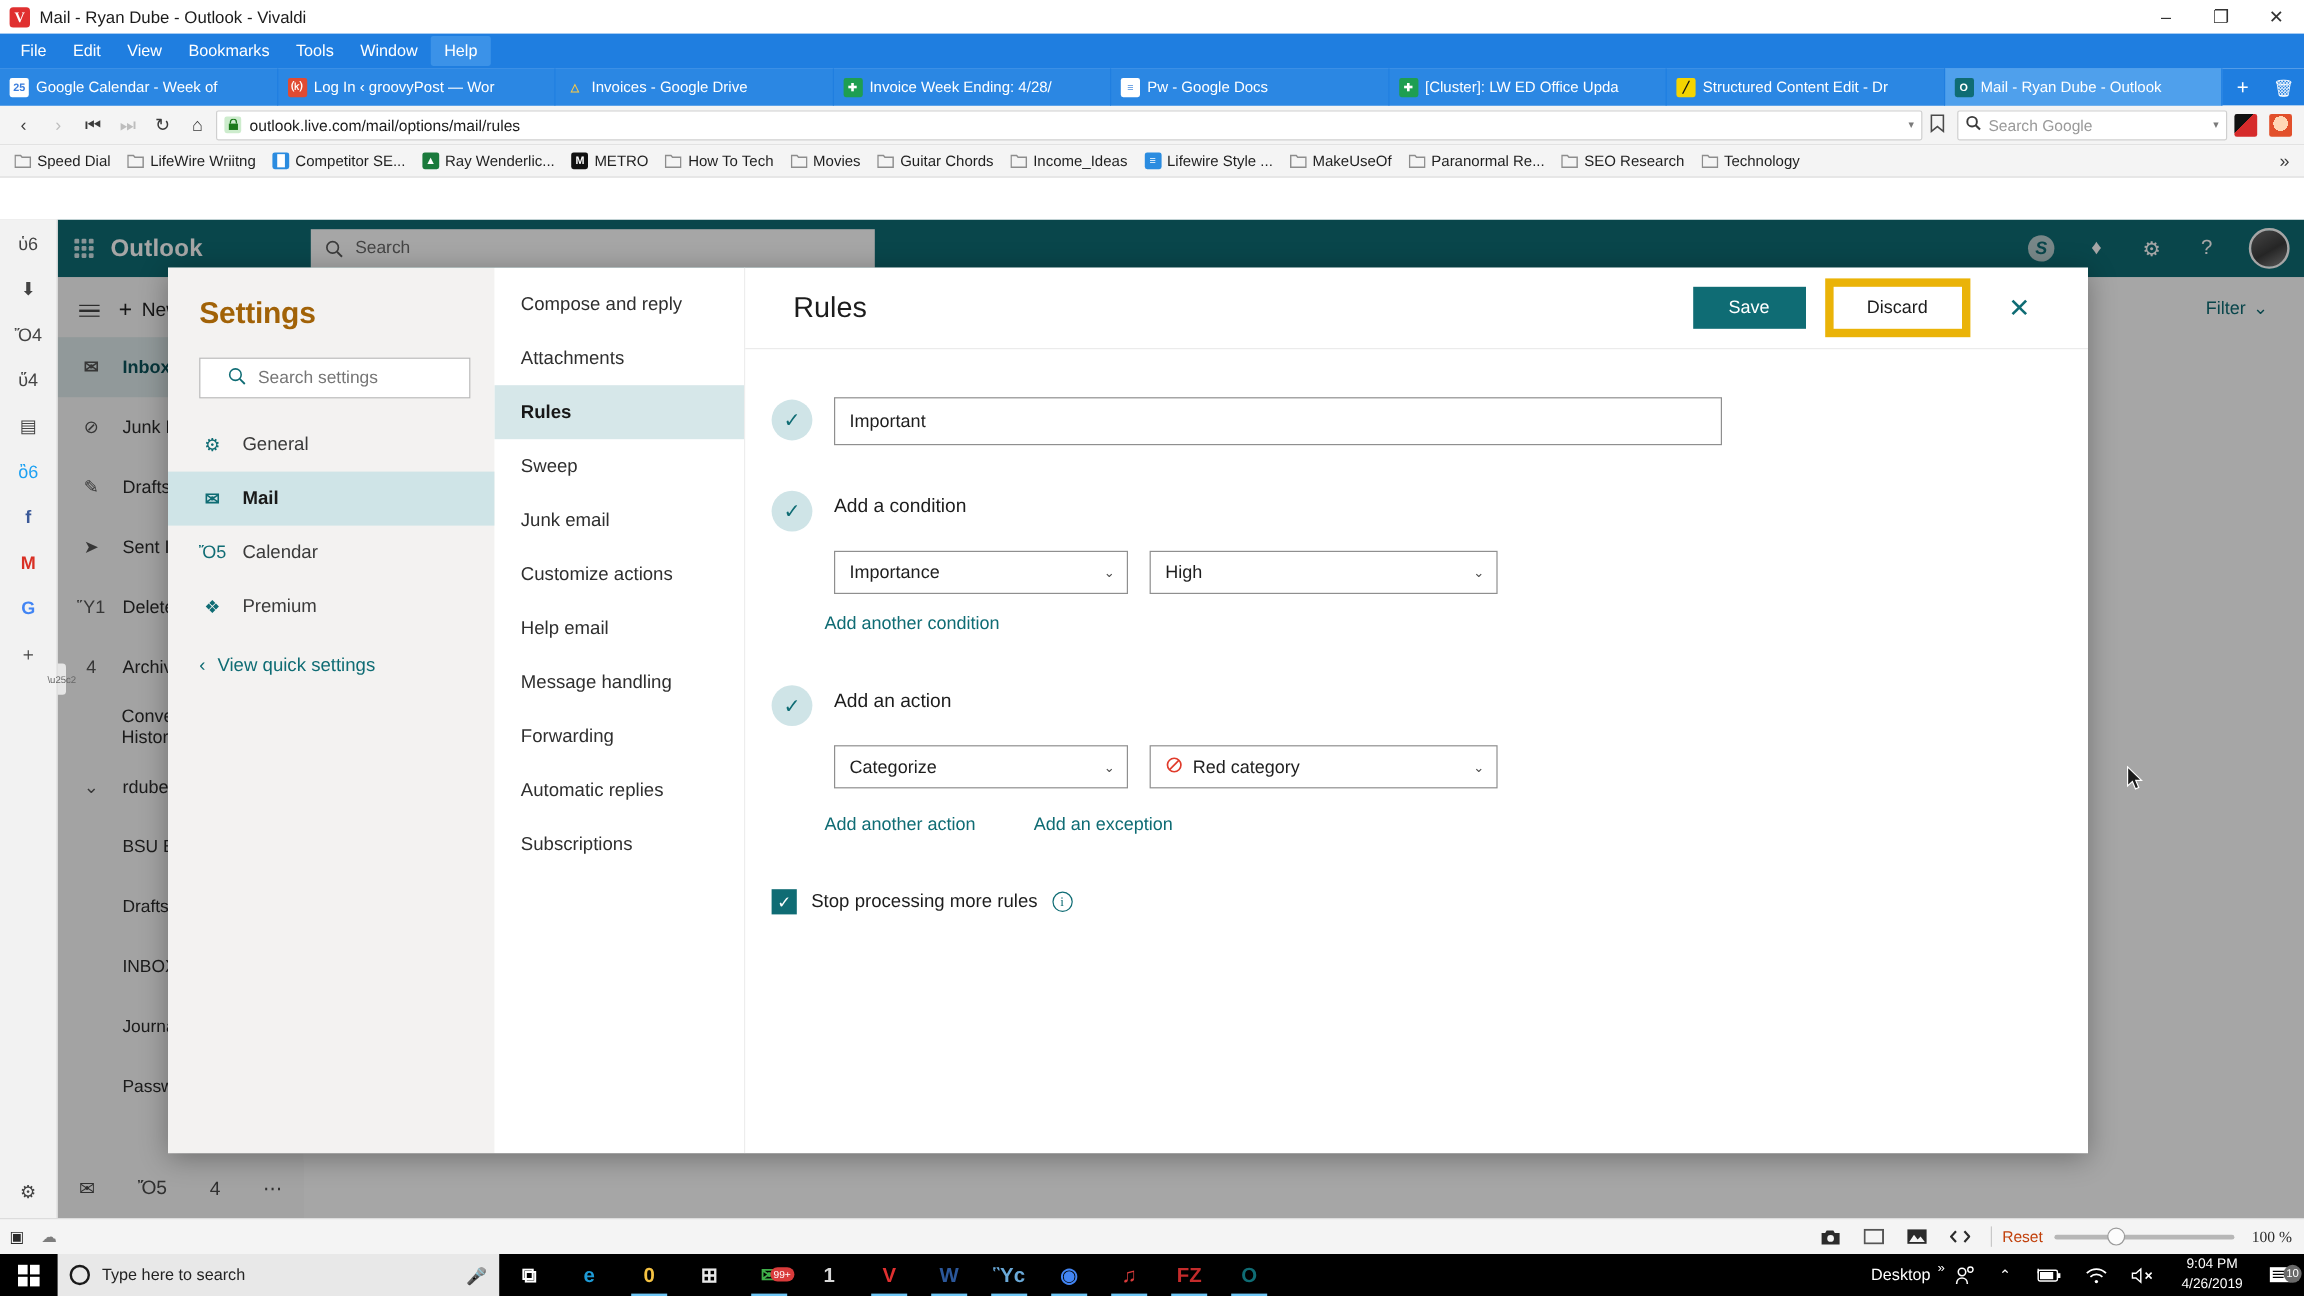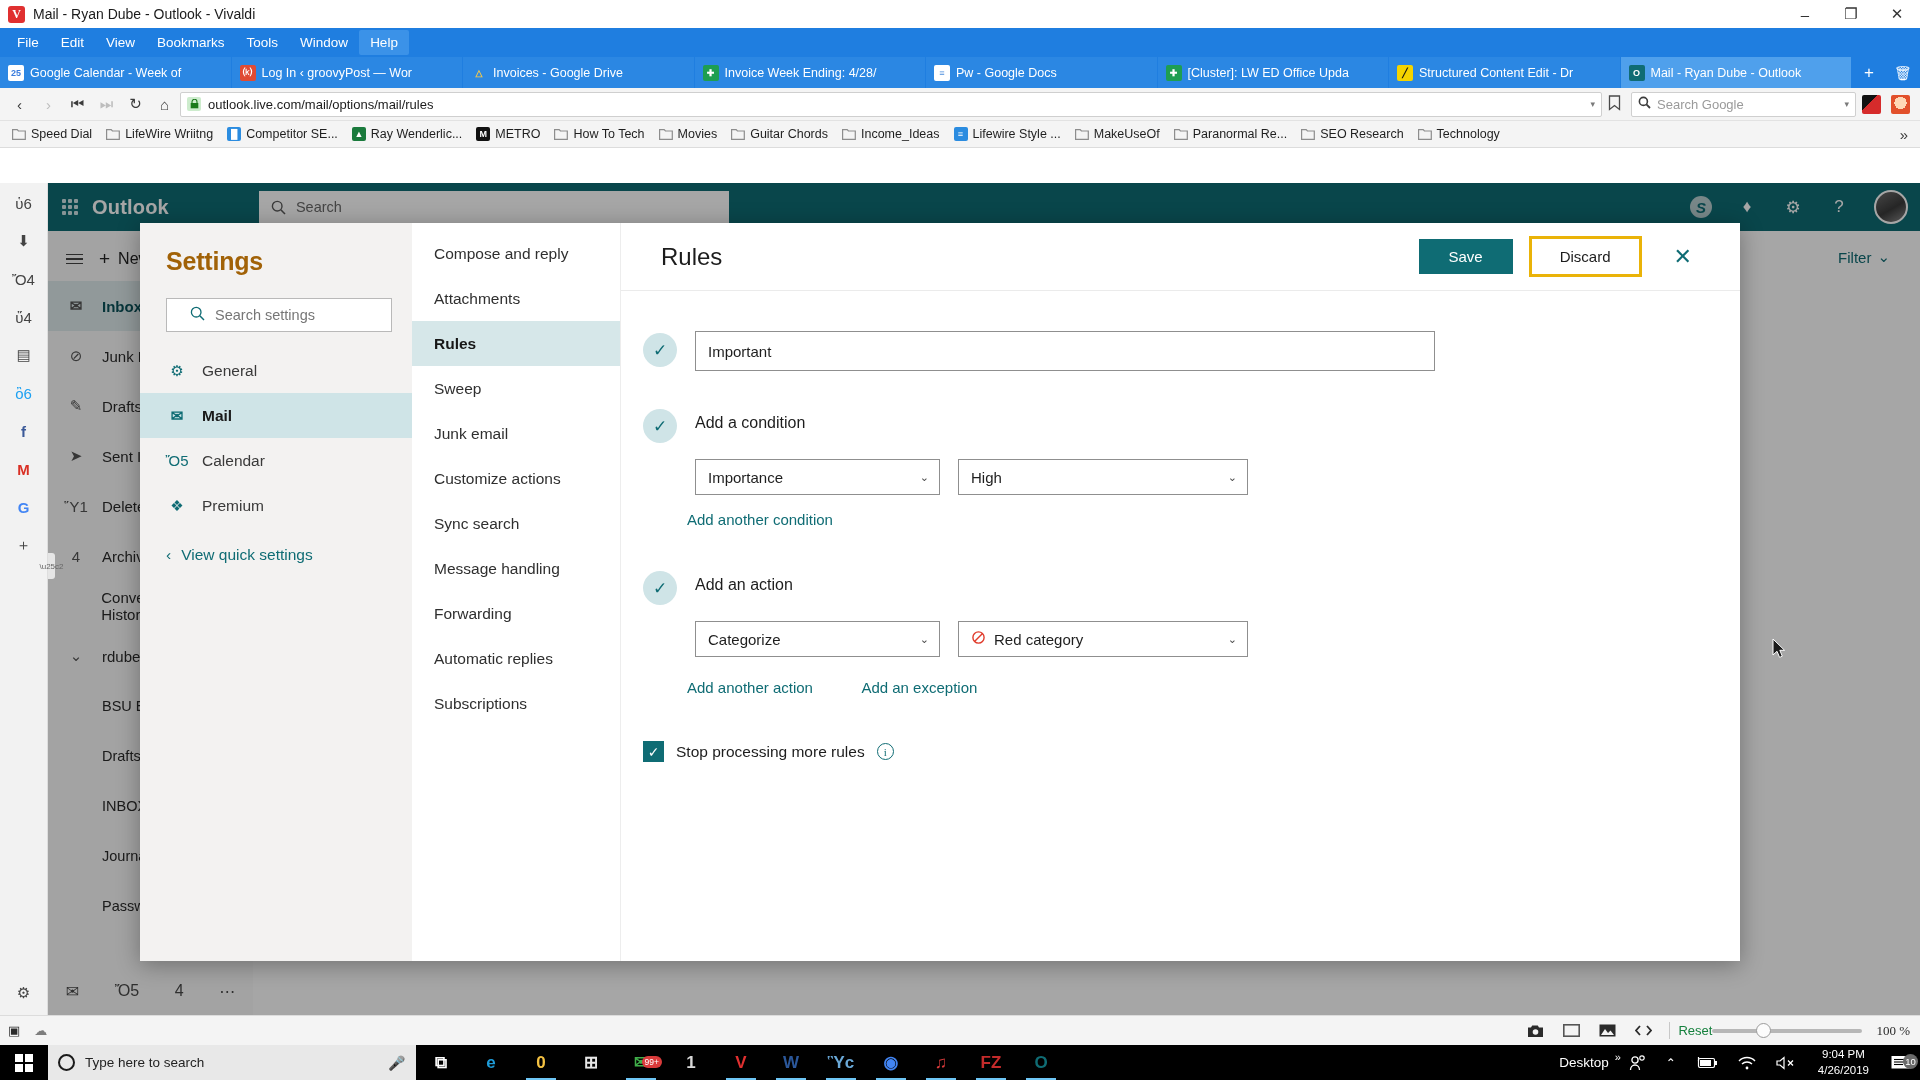--- a/index.html
+++ b/index.html
@@ -219,21 +219,21 @@
   .m-rhead {
     height: 68px; display: flex; align-items: center; padding: 0 40px 0 40px;
     border-bottom: 1px solid #ebebeb;
   }
   .m-rtitle { font-size: 24px; color: #1c1c1c; flex: 1; }
   .btn-save {
     background: #0f6c74; color: #ffffff; font-size: 15px; border: none;
     padding: 9px 30px; cursor: pointer;
   }
   .btn-discard {
-    background: #ffffff; color: #1c1c1c; font-size: 15px; border: 3px solid #eab308;
+    background: #ffffff; color: #1c1c1c; font-size: 15px; border: 7px solid #eab308;
     padding: 9px 28px; margin-left: 16px; cursor: pointer;
   }
   .btn-x { color: #0f6c74; font-size: 22px; margin-left: 24px; padding: 0 8px; cursor: pointer; }
 
   .m-rbody { padding: 40px 40px 0 22px; }
   .row { display: flex; align-items: flex-start; gap: 18px; }
   .bubble {
     width: 34px; height: 34px; border-radius: 50%; background: #cfe4e7;
     display: flex; align-items: center; justify-content: center; flex: none;
     color: #0f6c74; font-size: 17px; margin-top: 2px;
@@ -271,21 +271,21 @@
   .cursor { position: absolute; left: 1776px; top: 638px; z-index: 40; }
 
   
   .statusbar {
     position: absolute; left: 0; top: 1015px; width: 1920px; height: 30px;
     background: #f4f4f4; border-top: 1px solid #dcdcdc; display: flex;
     align-items: center; justify-content: flex-end; gap: 0; padding-right: 10px;
   }
   .sb-ico { width: 36px; display: flex; align-items: center; justify-content: center; font-size: 14px; color: #333; }
   .sb-sep { width: 1px; height: 17px; background: #c8c8c8; margin: 0 8px; }
-  .sb-reset { font-size: 13px; color: #15803d; }
+  .sb-reset { font-size: 13px; color: #c2410c; margin-right: 10px; }
   .slider { width: 150px; height: 4px; background: #b7b7b7; border-radius: 2px; position: relative; }
   .slider .knob {
     position: absolute; left: 44px; top: -6px; width: 15px; height: 15px;
     background: #fcfcfc; border: 1px solid #9b9b9b; border-radius: 50%;
   }
   .sb-pct { font-size: 13px; color: #2a2a2a; margin-left: 14px; font-family: Liberation Serif, serif; }
   .sb-left-ico { position: absolute; left: 8px; display:flex; gap:14px; align-items:center; }
 
   
   .taskbar {
@@ -687,21 +687,21 @@
         </div>
       </div>
 
       <div class="m-mid" id="settings-subs">
           <div class="m-sub">Compose and reply</div>
           <div class="m-sub">Attachments</div>
           <div class="m-sub sel">Rules</div>
           <div class="m-sub">Sweep</div>
           <div class="m-sub">Junk email</div>
           <div class="m-sub">Customize actions</div>
-          <div class="m-sub">Sync search</div>
+          <div class="m-sub">Help email</div>
           <div class="m-sub">Message handling</div>
           <div class="m-sub">Forwarding</div>
           <div class="m-sub">Automatic replies</div>
           <div class="m-sub">Subscriptions</div>
         </div>
 
       <div class="m-right">
         <div class="m-rhead">
           <div class="m-rtitle">Rules</div>
           <button class="btn-save">Save</button>

